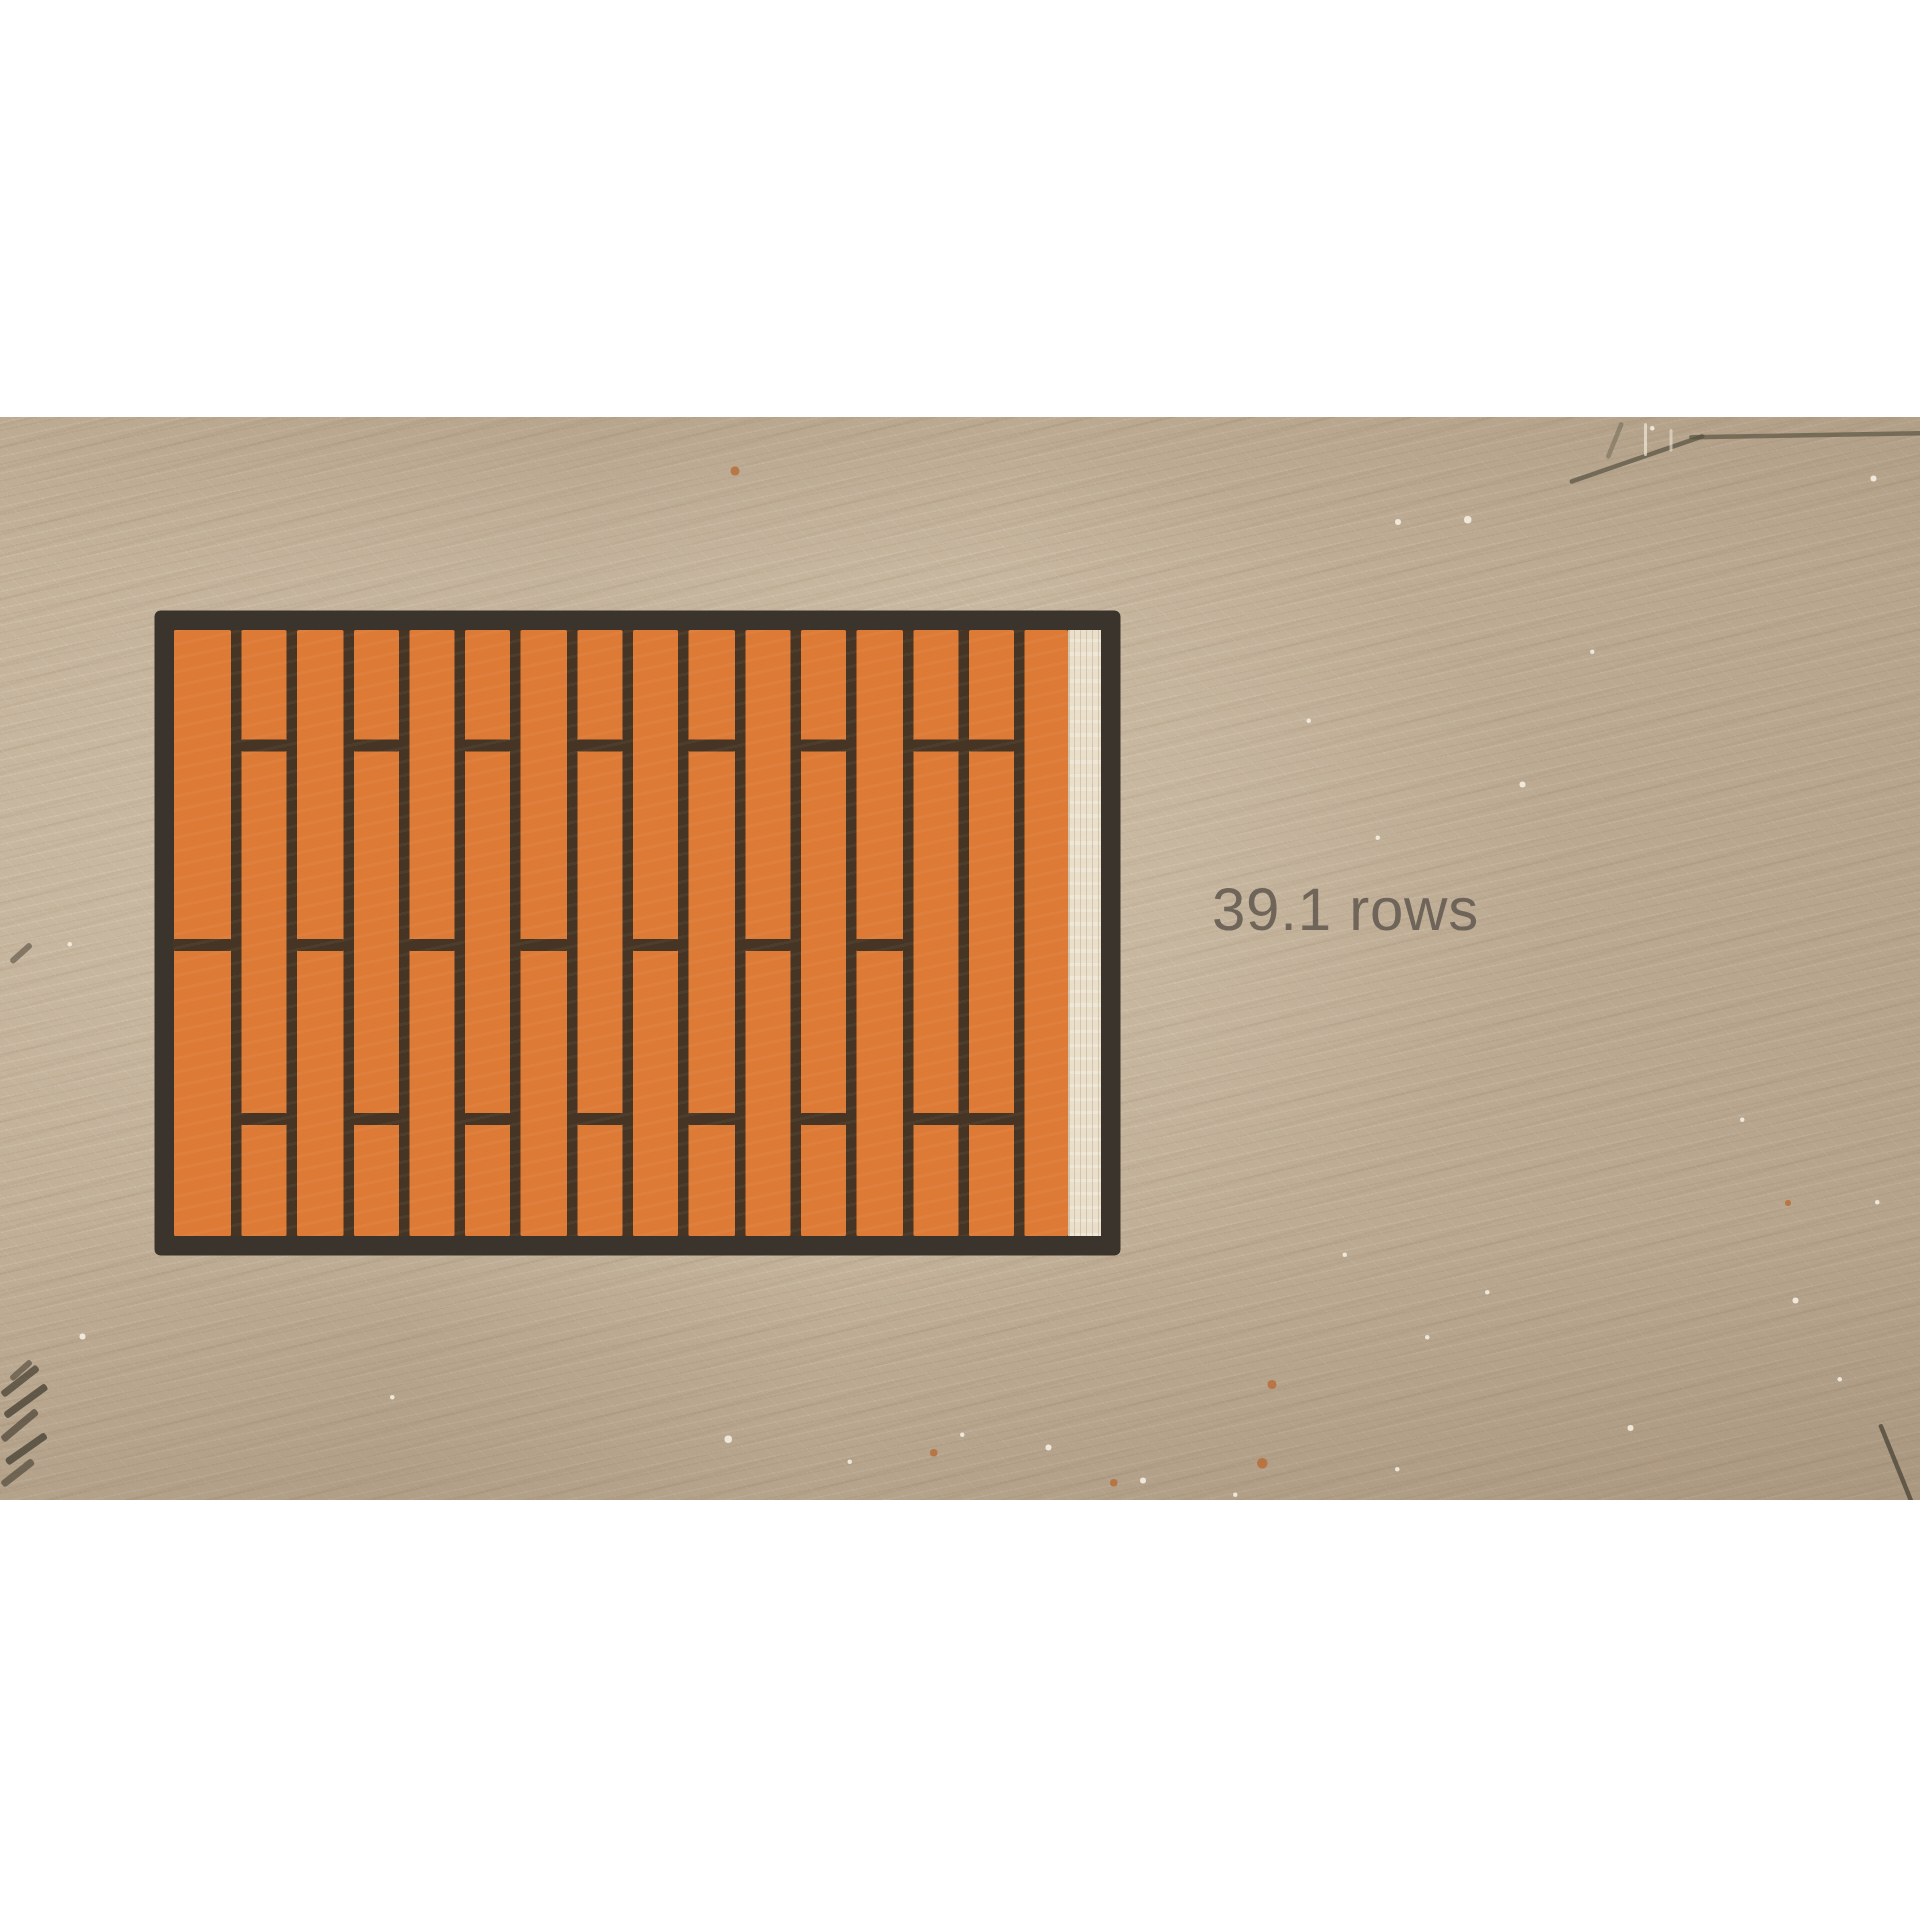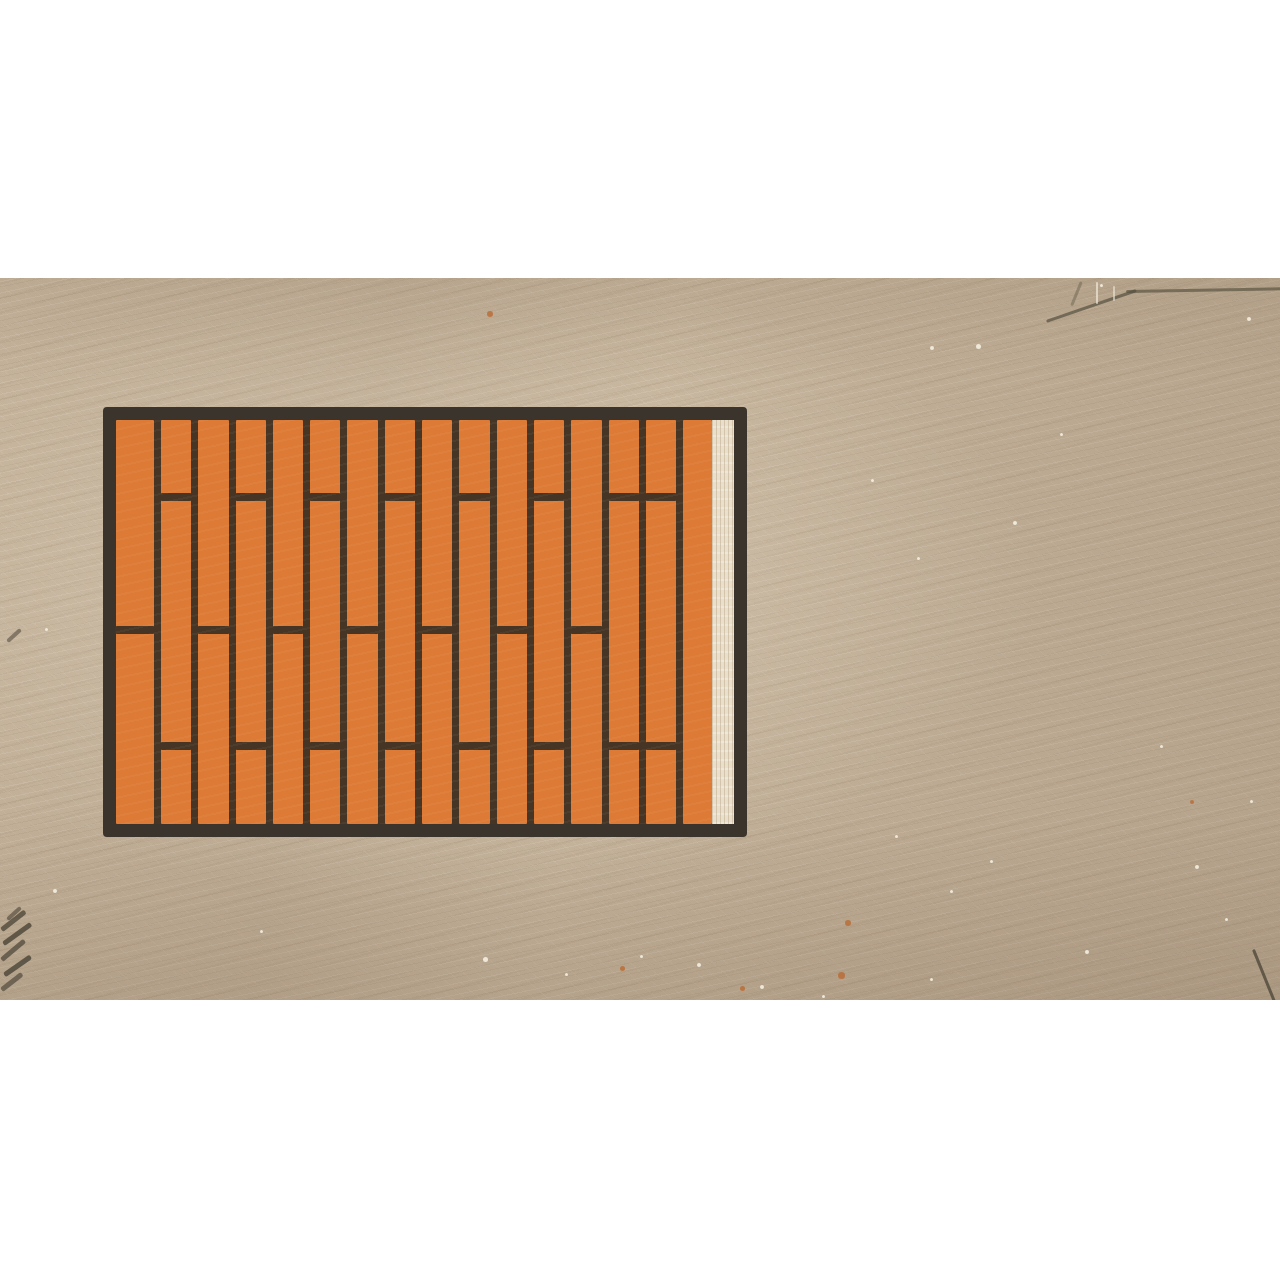--- a/index.html
+++ b/index.html
@@ -164,16 +164,17 @@
           </div>
           <div class="plank-col" style="flex-grow: 1;">
             <div class="joint" style="top: calc(19.1% - 4px);"></div>
             <div class="joint" style="top: calc(80.6% - 4px);"></div>
           </div>
           <div class="plank-col" style="flex-grow: 0.95;"></div>
         </div>
       <div class="gap-strip"></div>
     </div>
 
+    <div class="rows-label">39.1 rows</div>
   </div>
 
   <div class="letterbox bottom"></div>
 </div>
 
 </body></html>

